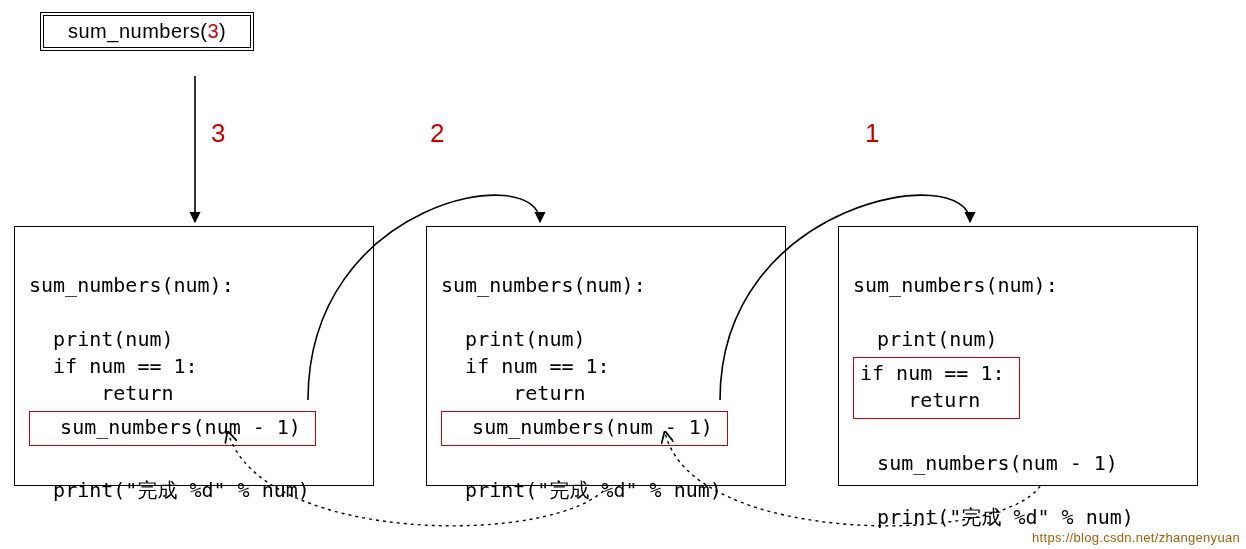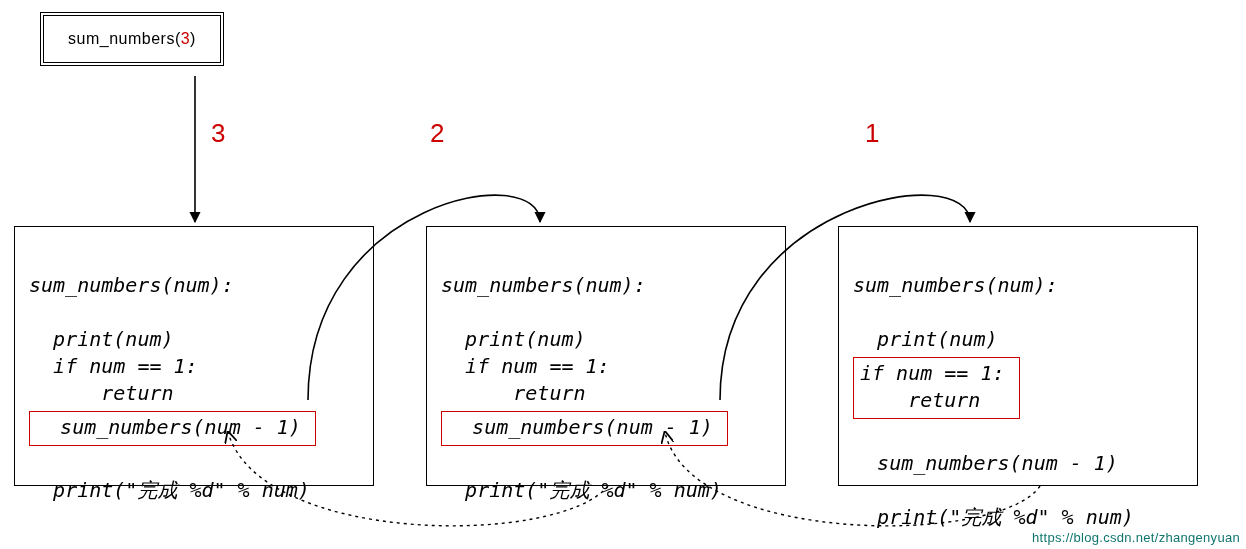--- a/index.html
+++ b/index.html
@@ -9,58 +9,57 @@
     height: 549px;
     background: #ffffff;
     font-family: "Menlo", "Consolas", monospace;
     font-size: 18px;
     color: #000;
     position: relative;
   }
   .call-box {
     position: absolute;
     border: 4px double #000;
-    padding: 14px 24px;
+    padding: 4px 24px;
     font-family: "Helvetica Neue", Arial, sans-serif;
-    font-size: 16px;
+    font-size: 20px;
     letter-spacing: 0.5px;
   }
   .call-box .arg { color: #c00; }
   .frame {
     position: absolute;
     border: 1px solid #000;
     padding: 18px 14px 16px 14px;
     width: 360px;
     height: 260px;
     box-sizing: border-box;
     font-family: "Menlo", "Consolas", monospace;
     font-size: 20px;
     line-height: 1.35;
     white-space: pre;
-    font-style: italic;
   }
   .frame .hl {
     display: inline-block;
     border: 1.5px solid #c00;
     padding: 2px 14px 4px 6px;
     margin: 4px 0;
   }
   .step-label {
     position: absolute;
     color: #c00;
     font-family: "Helvetica Neue", Arial, sans-serif;
     font-size: 26px;
   }
   .watermark {
     position: absolute;
     right: 6px;
     bottom: 4px;
     font-family: Arial, sans-serif;
     font-size: 13px;
-    color: #0f766e;
+    color: #a16207;
     letter-spacing: 0.3px;
   }
   svg.overlay {
     position: absolute;
     left: 0; top: 0;
     width: 1246px;
     height: 549px;
     pointer-events: none;
   }
 </style>

